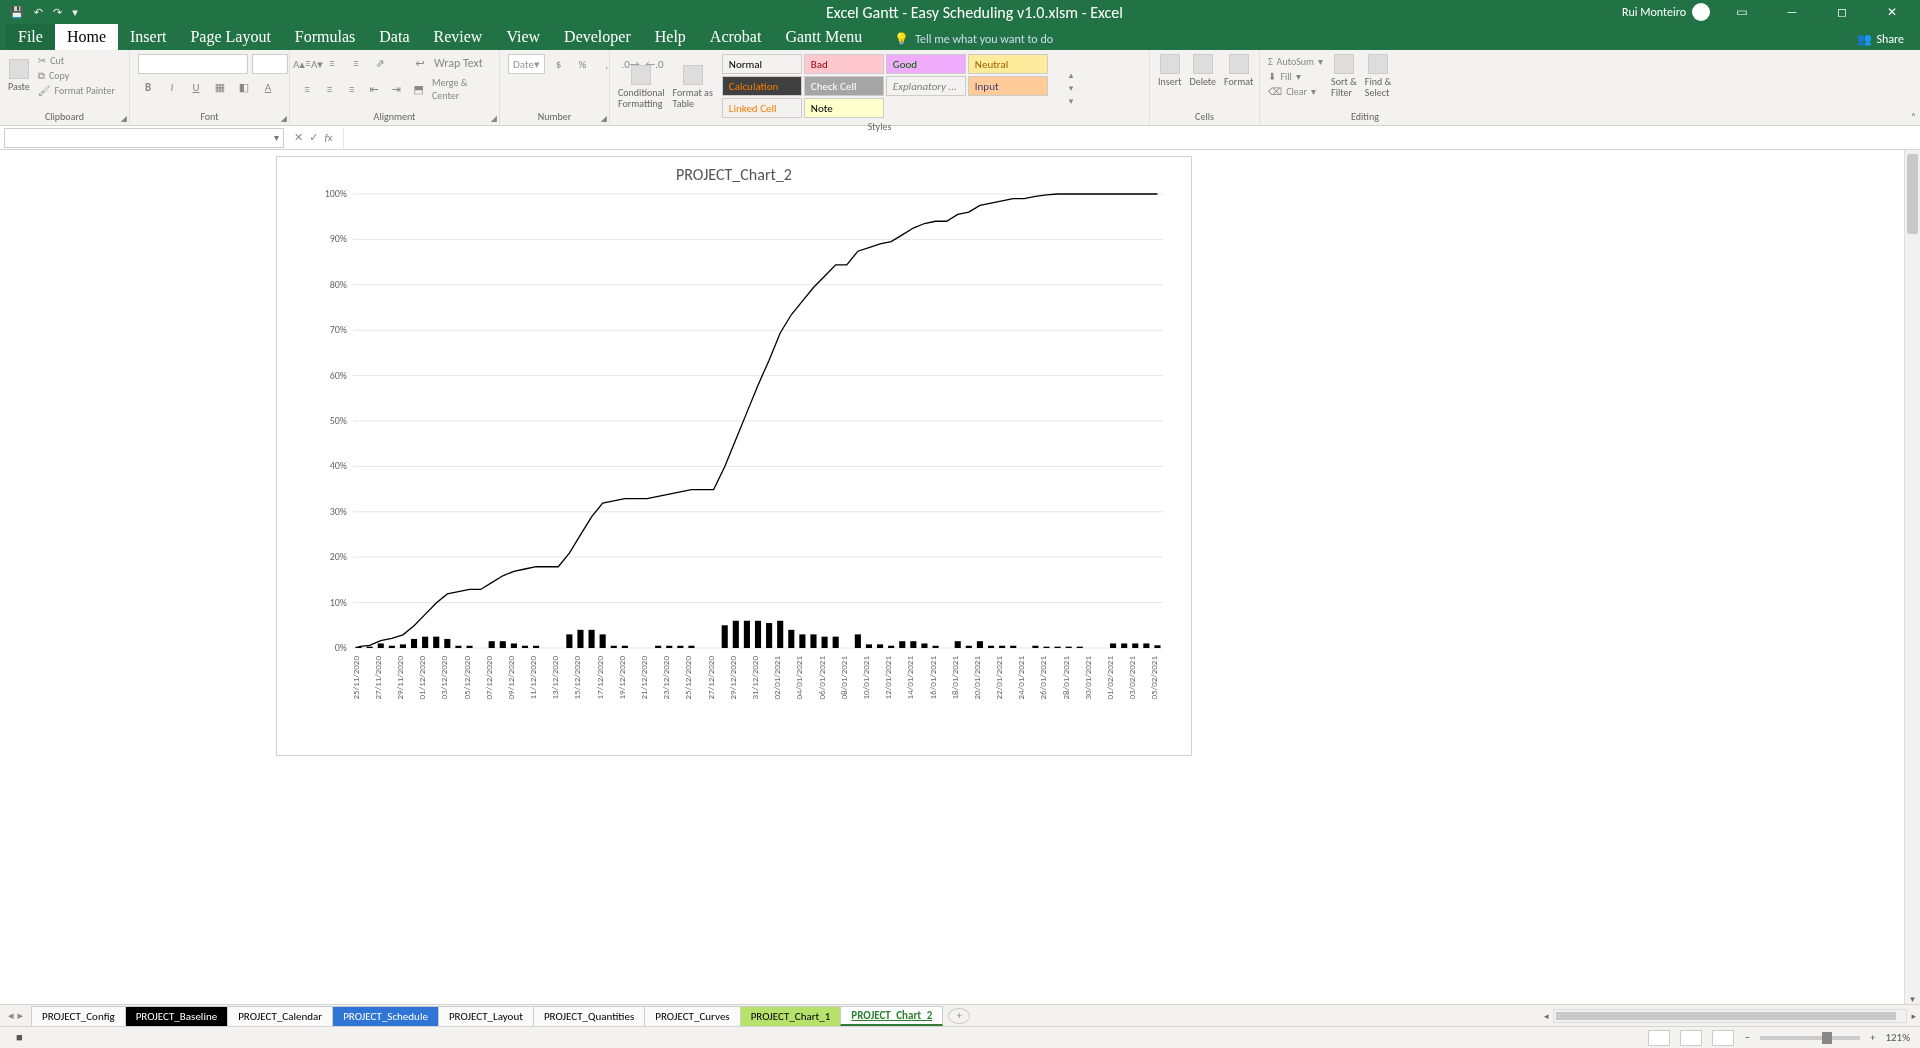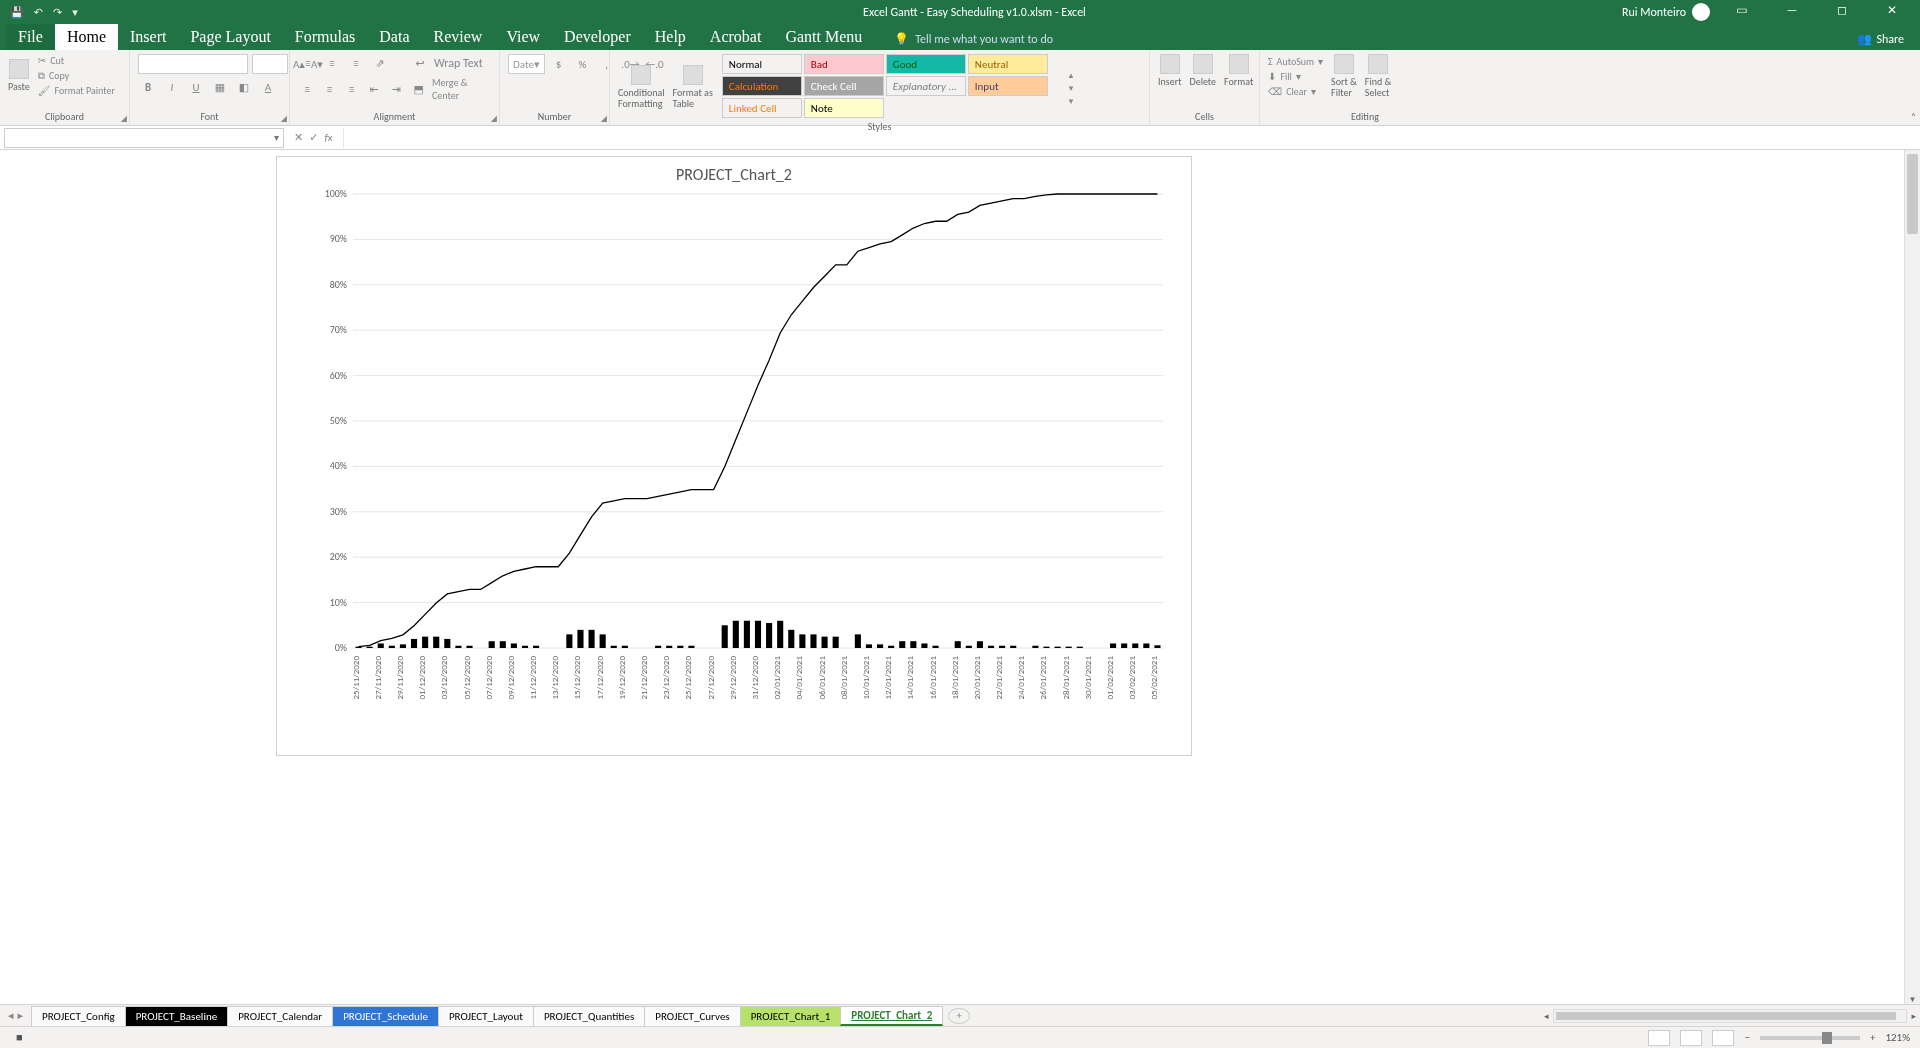--- a/index.html
+++ b/index.html
@@ -2,22 +2,22 @@
 <html><head>
 <meta charset="utf-8">
 <style>
 * { margin: 0; padding: 0; box-sizing: border-box; font-family: "Segoe UI", Calibri, sans-serif; }
 body { width: 1920px; height: 1048px; background: #fff; overflow: hidden; font-size: 12px; }
 
 
 .titlebar { height: 24px; background: #217346; display: flex; align-items: center; color: #fff; position: relative; }
 .titlebar .qat { display: flex; gap: 10px; padding-left: 10px; align-items: center; }
 .titlebar .qat span { font-size: 11px; opacity: .9; cursor: pointer; }
-.titlebar .title { position: absolute; left: 50%; transform: translateX(-50%); font-size: 12px; padding-left: 29px; }
-.titlebar .right { margin-left: auto; display: flex; gap: 14px; padding-right: 10px; }
+.titlebar .title { position: absolute; left: 50%; transform: translateX(-50%); font-size: 16px; padding-left: 29px; }
+.titlebar .right { margin-left: auto; display: flex; align-items: center; gap: 14px; padding-right: 10px; }
 .titlebar .right .user { display: flex; align-items: center; gap: 6px; font-size: 12px; }
 .titlebar .right .avatar { width: 18px; height: 18px; border-radius: 50%; background: #fff; display: inline-block; }
 .titlebar .right .winbtn { width: 36px; text-align: center; font-size: 12px; cursor: pointer; }
 
 
 .menubar { height: 26px; background: #217346; display: flex; align-items: flex-end; padding-left: 6px; color: #fff; }
 .menubar .tab { padding: 4px 12px; font-size: 16px; cursor: pointer; font-family: Liberation Serif, serif; }
 .menubar .tab.file { background: #1e6b40; }
 .menubar .tab.active { background: #fff; color: #000000; }
 .menubar .tellme { display: flex; align-items: center; gap: 6px; margin-left: 12px; padding: 0 8px 4px; color: #cde; font-size: 12px; }
@@ -226,21 +226,21 @@
 Formatting</span>
       </div>
       <div class="btnv">
         <div class="ico"></div>
         <span style="white-space:pre">Format as
 Table</span>
       </div>
       <div class="stylegrid">
         <div class="stylecell">Normal</div>
         <div class="stylecell" style="background:#ffc7ce;color:#9c0006">Bad</div>
-        <div class="stylecell" style="background:#14b8a6;color:#006100">Good</div>
+        <div class="stylecell" style="background:#f0abfc;color:#006100">Good</div>
         <div class="stylecell" style="background:#ffeb9c;color:#9c6500">Neutral</div>
         <div class="stylecell" style="background:#404040;color:#fa7d00">Calculation</div>
         <div class="stylecell" style="background:#a5a5a5;color:#fff">Check Cell</div>
         <div class="stylecell" style="font-style:italic;color:#7f7f7f">Explanatory ...</div>
         <div class="stylecell" style="background:#ffcc99;color:#3f3f76">Input</div>
         <div class="stylecell" style="color:#fa7d00">Linked Cell</div>
         <div class="stylecell" style="background:#ffffcc">Note</div>
       </div>
       <div style="display:flex;flex-direction:column;color:#888;font-size:9px;gap:2px">
         <span>▴</span>

